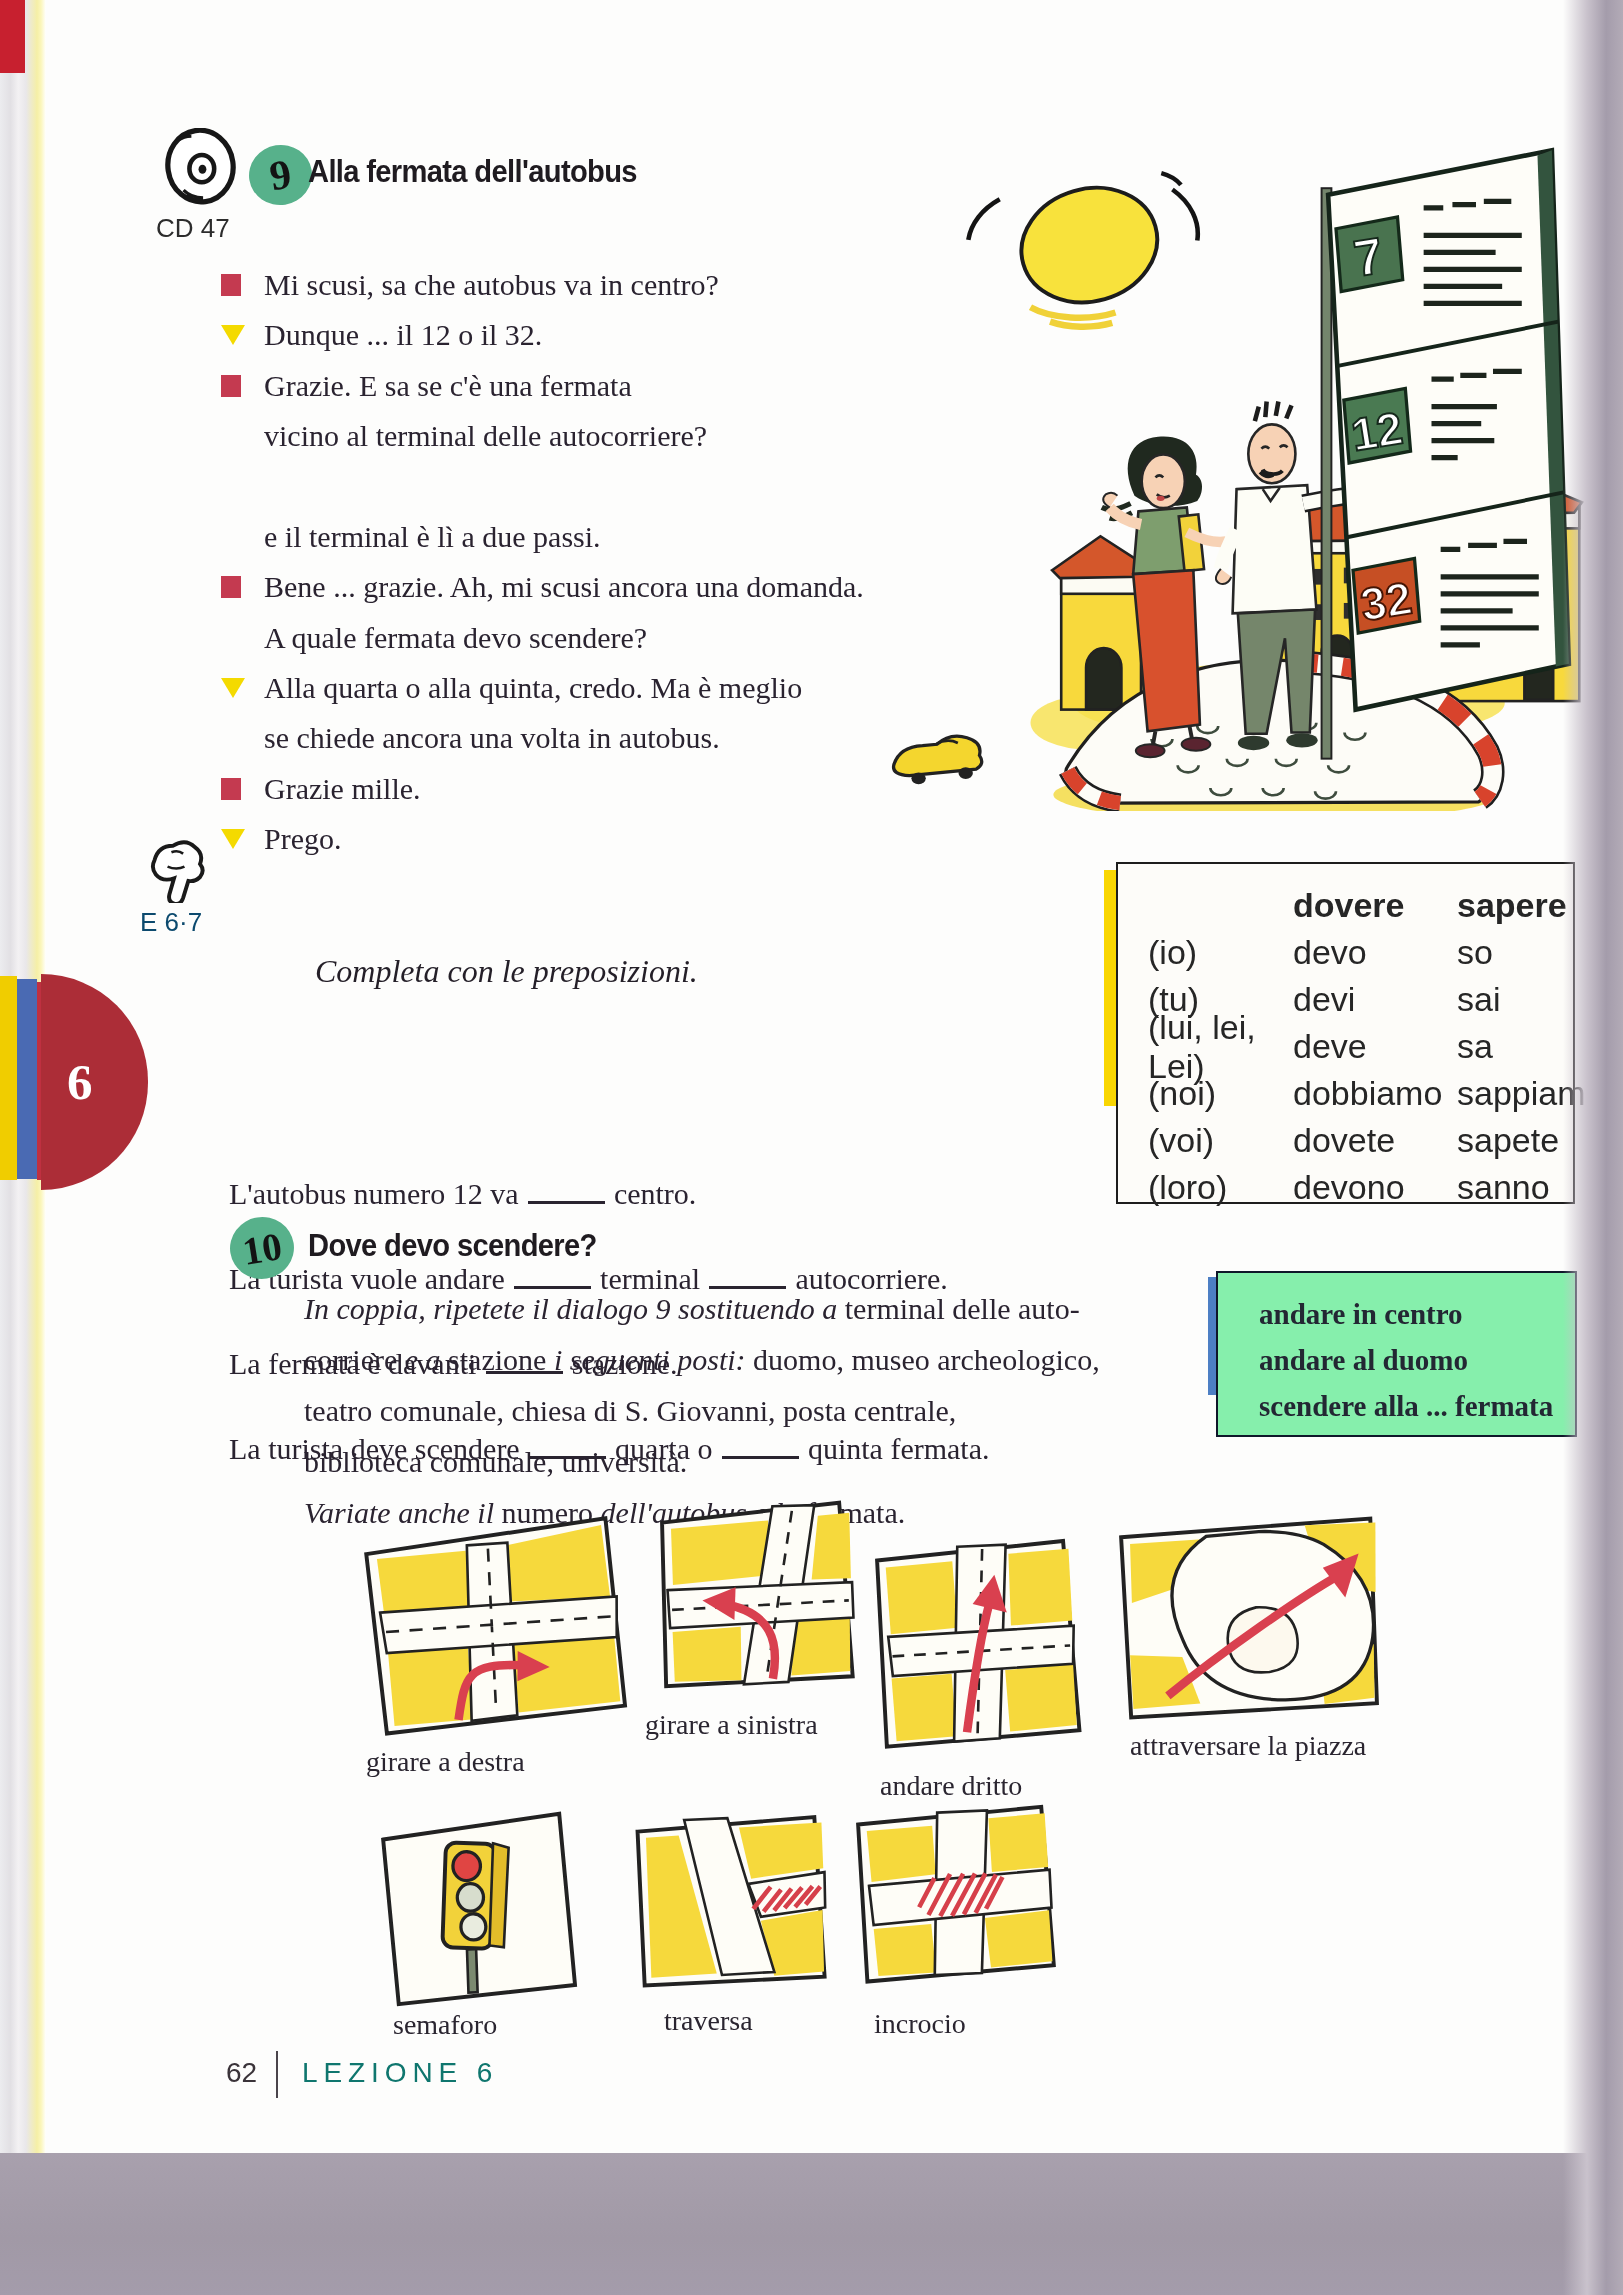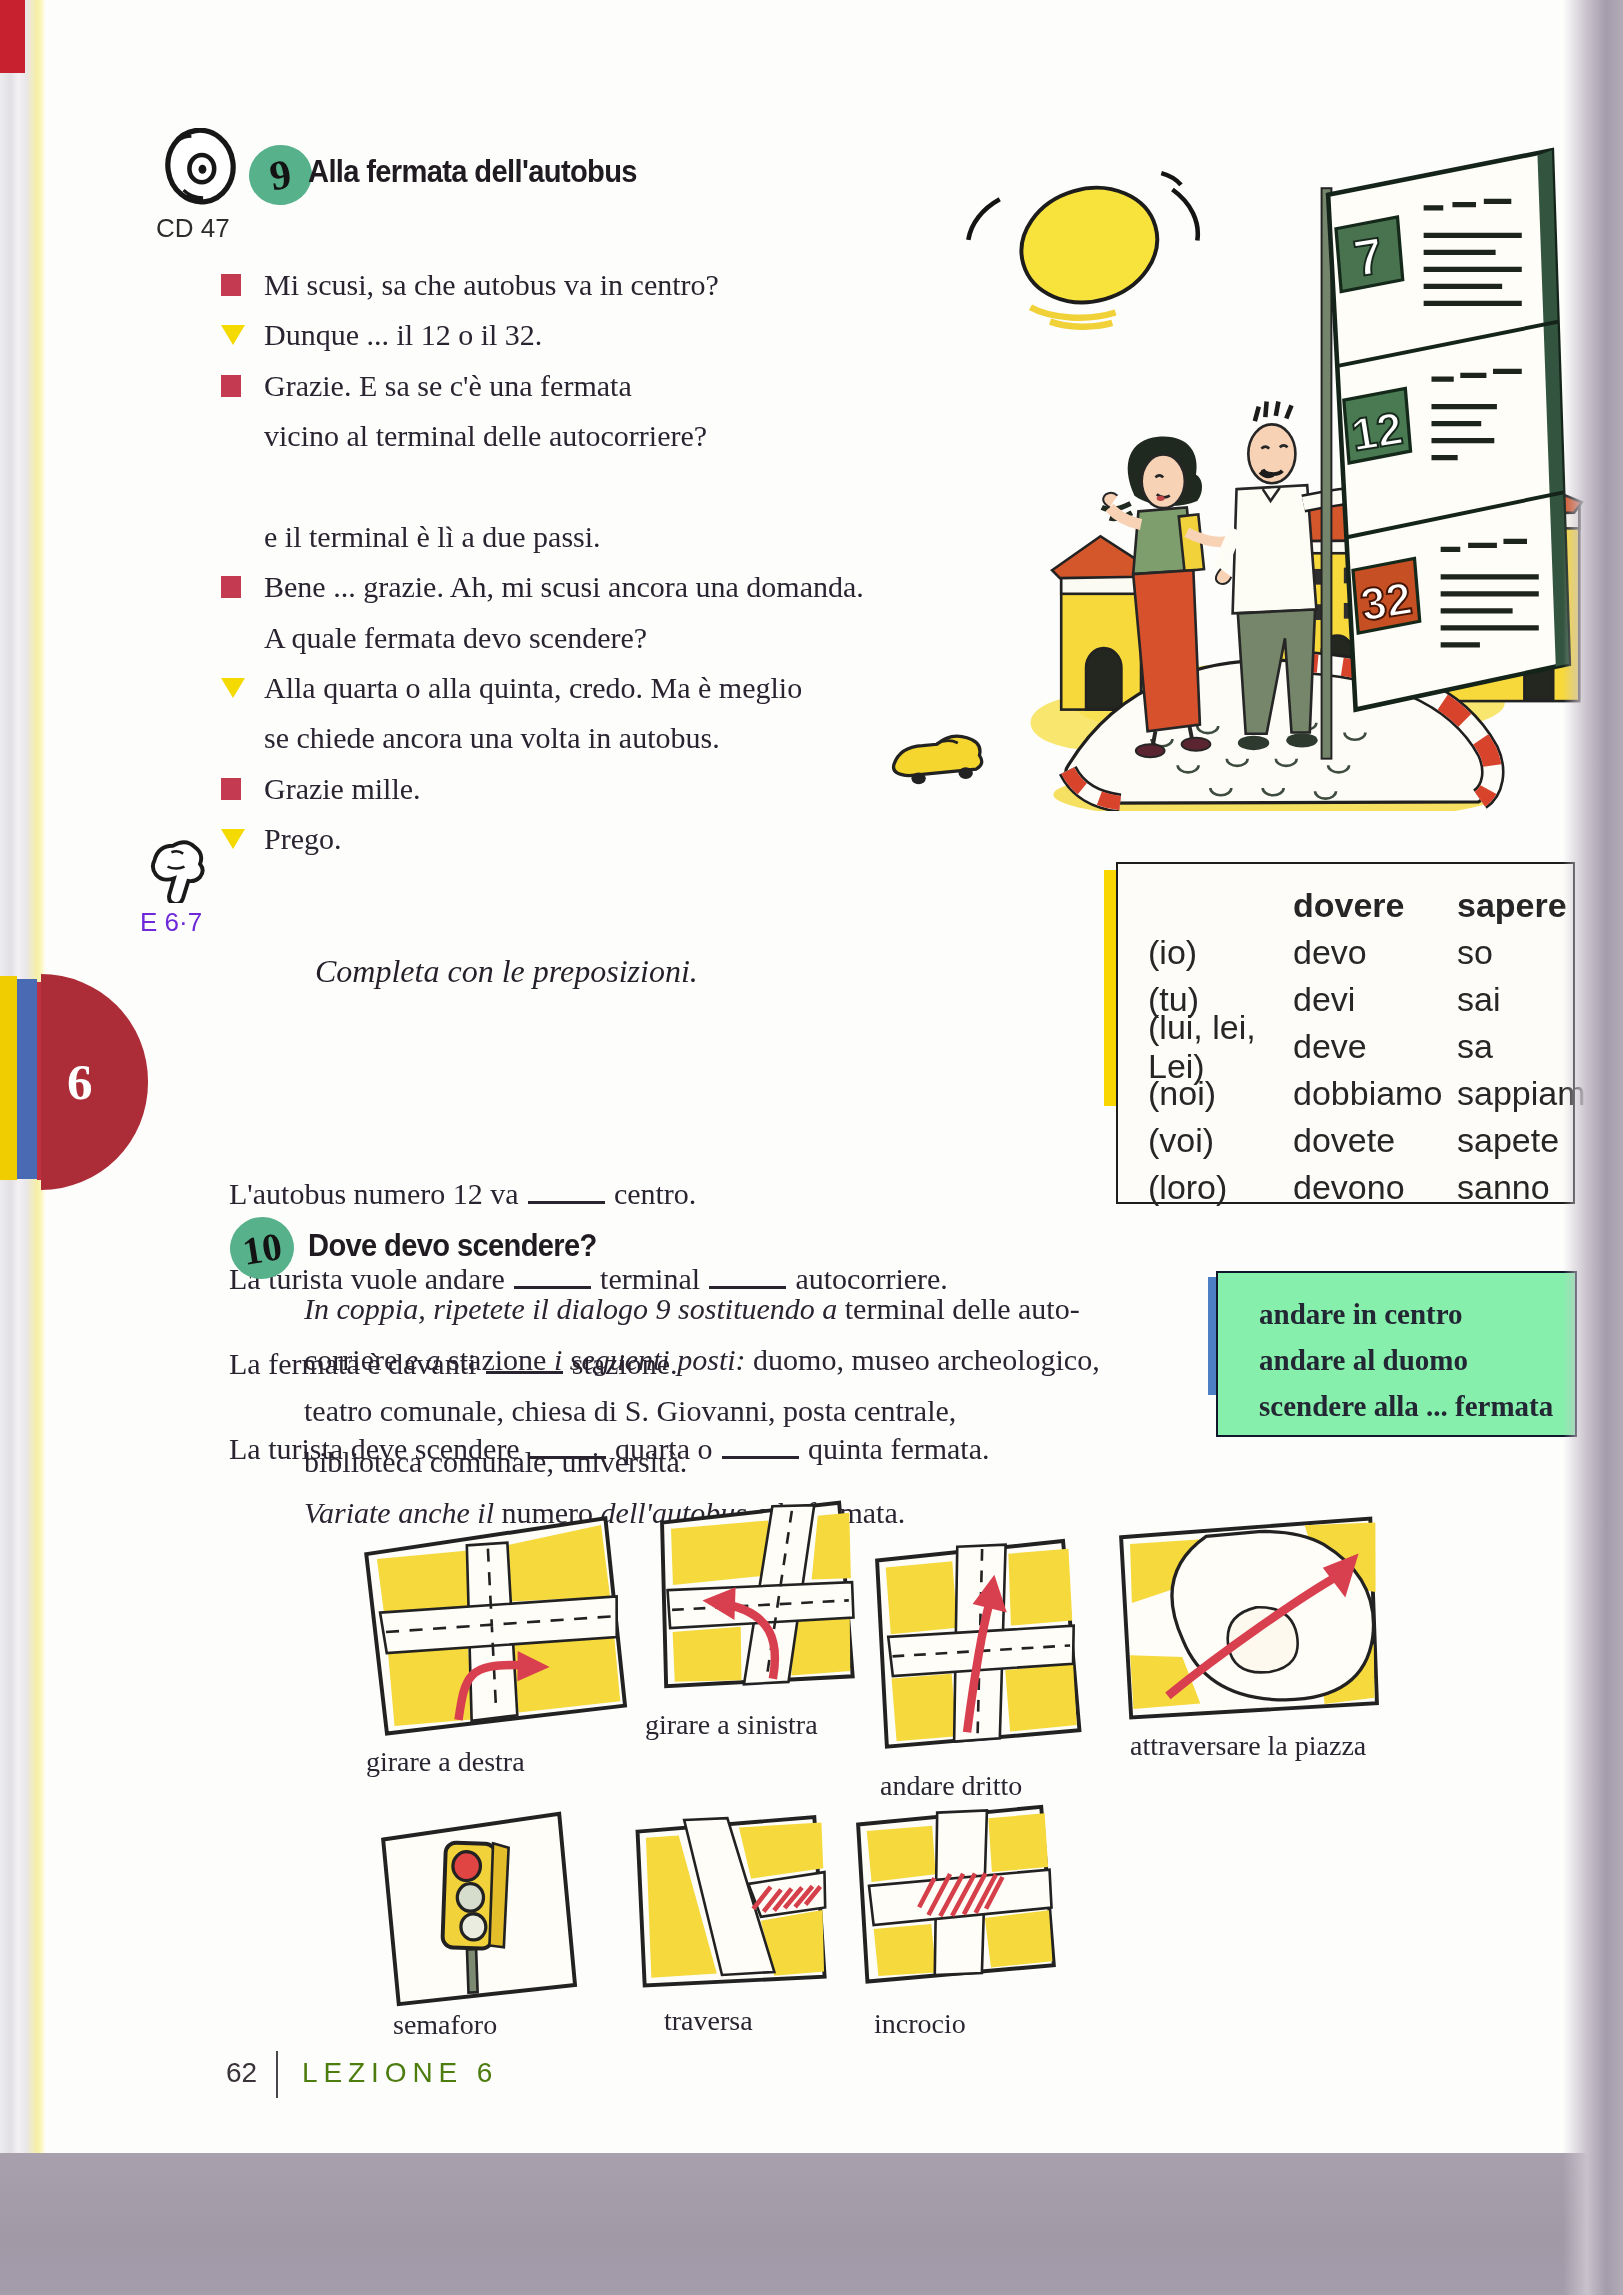--- a/index.html
+++ b/index.html
@@ -252,21 +252,21 @@
         <path d="M858,410 h34 M902,404 h40 M952,398 h44 M858,452 h100 M858,478 h76 M858,504 h96 M858,530 h40"></path>
         <path d="M872,670 h30 M914,664 h44 M968,658 h36 M872,712 h150 M872,738 h150 M872,764 h110 M872,790 h150 M872,816 h60"></path>
       </g>
     </g>
   </svg>
 
   <svg class="abs" style="left:145px;top:838px" width="62" height="65" viewBox="0 0 94 100">
     <path d="M14,34 q6,-22 28,-22 q20,-12 34,2 q14,10 8,26 q8,10 0,20 q-8,8 -18,6 l-8,26 q-4,12 -14,9 q-10,-3 -7,-15 l7,-24 q-18,6 -28,-6 q-8,-10 -2,-22 z" fill="#fff" stroke="#1a1a1a" stroke-width="6"></path>
     <path d="M40,22 q10,-4 18,2 M34,44 q14,6 26,0" fill="none" stroke="#1a1a1a" stroke-width="4"></path>
   </svg>
-  <div class="abs sans" style="left:140px;top:907px;font-size:26px;color:#6d28d9">E 6·7</div>
+  <div class="abs sans" style="left:140px;top:907px;font-size:26px;color:#0c4a6e">E 6·7</div>
   <div class="abs ser it" style="left:315px;top:945px;font-size:32px;color:#241f28">Completa con le preposizioni.</div>
 
   <div class="abs body-t" style="left:229px;top:1177px">
     <span>L'autobus numero 12 va</span><span class="blank"></span><span>centro.</span>
   </div>
   <div class="abs body-t" style="left:229px;top:1262px">
     <span>La turista vuole andare</span><span class="blank"></span><span>terminal</span><span class="blank"></span><span>autocorriere.</span>
   </div>
   <div class="abs body-t" style="left:229px;top:1347px">
     <span>La fermata è davanti</span><span class="blank"></span><span>stazione.</span>
@@ -437,18 +437,18 @@
     <polygon points="146,14 222,12 210,260 138,262" fill="#fefdf7" stroke="#222" stroke-width="4"></polygon>
     <polygon points="40,124 316,104 318,162 46,184" fill="#fefdf7" stroke="#222" stroke-width="4"></polygon>
     <g stroke="#d6404a" stroke-width="7">
       <path d="M130,170 l34,-62 M148,172 l36,-64 M166,172 l36,-64 M184,170 l34,-62 M202,168 l32,-58 M218,162 l26,-48 M116,158 l24,-44"></path>
     </g>
   </svg>
   <div class="caption ser" style="left:874px;top:2000px">incrocio</div>
 
   <div class="abs sans" style="left:226px;top:2057px;font-size:28px;color:#3a3339">62</div>
   <div class="abs footer-rule" style="left:276px;top:2051px"></div>
-  <div class="abs sans" style="left:302px;top:2057px;font-size:28px;letter-spacing:5.9px;color:#4d7c0f">LEZIONE 6</div>
+  <div class="abs sans" style="left:302px;top:2057px;font-size:28px;letter-spacing:5.9px;color:#0f766e">LEZIONE 6</div>
 
   <div class="abs scan-bottom"></div>
   <div class="abs edge-right"></div>
 </div>
 
 
 </body></html>

